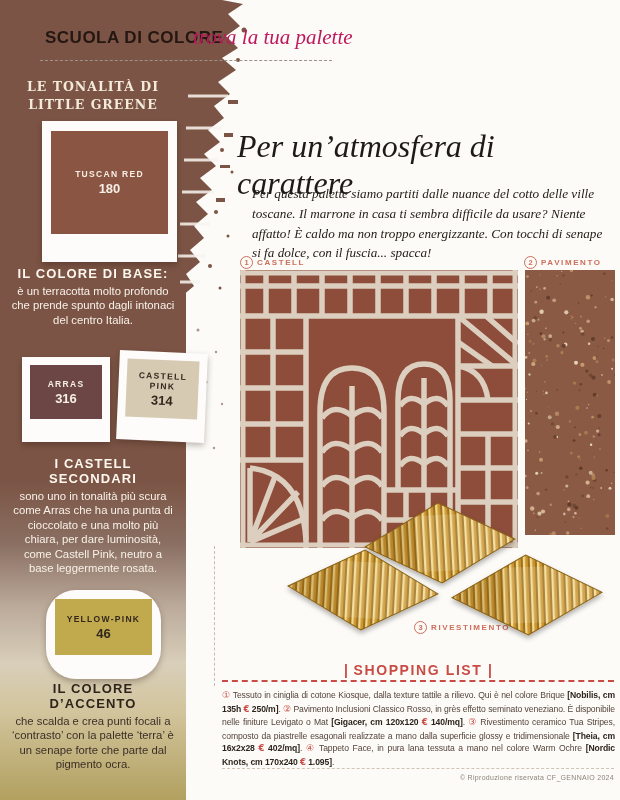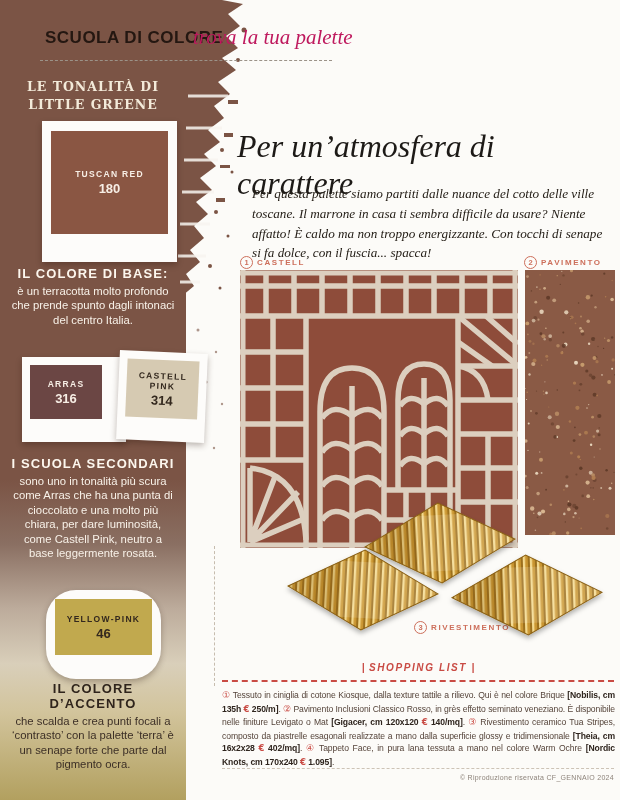--- a/index.html
+++ b/index.html
@@ -34,21 +34,21 @@
   .blk-acc{top:681px;}
 
   
   .polaroid{position:absolute;z-index:3;background:#fdfcfa;box-shadow:0 3px 6px rgba(40,20,10,.3);
     display:flex;}
   .swatch{flex:1;display:flex;flex-direction:column;align-items:center;justify-content:center;}
   .sw-name{font-weight:bold;font-size:8.5px;letter-spacing:1.3px;text-align:center;}
   .sw-code{font-weight:bold;font-size:13px;margin-top:2px;}
   .p-tuscan{left:42px;top:121px;width:117px;height:103px;padding:10px 9px 28px 9px;}
   .p-tuscan .swatch{background:#8a5643;color:#f7eee5;}
-  .p-arras{left:22px;top:357px;width:72px;height:54px;padding:8px 24px 23px 8px;}
+  .p-arras{left:22px;top:357px;width:72px;height:54px;padding:8px 8px 23px 8px;}
   .p-arras .swatch{background:#6b4644;color:#f7eee5;}
   .p-castell{left:118px;top:352px;width:72px;height:58px;padding:8px 8px 23px 8px;transform:rotate(2.5deg);}
   .p-castell .swatch{background:#d6cab2;color:#33281e;}
   .p-yellow{left:46px;top:590px;width:97px;height:56px;padding:9px 9px 24px 9px;border-radius:30px;}
   .p-yellow .swatch{background:#c1a94e;color:#33281e;}
 
   
   .main-title{position:absolute;left:237px;top:128px;width:375px;z-index:3;
     font-family:"Liberation Serif",serif;font-style:italic;font-size:32px;color:#1d1a17;}
   .intro{position:absolute;left:252px;top:184px;width:362px;z-index:3;
@@ -61,21 +61,21 @@
   .lbl-tessuto{left:240px;top:256px;}
   .lbl-pavimento{left:524px;top:256px;}
   .lbl-rivestimento{left:414px;top:621px;}
 
   .rug{position:absolute;left:240px;top:270px;width:278px;height:278px;z-index:3;}
   .floor{position:absolute;left:525px;top:270px;width:90px;height:265px;z-index:3;}
   .tiles{position:absolute;left:280px;top:485px;width:340px;height:180px;z-index:5;}
 
   
   .shop-title{position:absolute;left:222px;top:662px;width:392px;z-index:3;text-align:center;
-    color:#c94b44;font-weight:bold;font-size:10px;letter-spacing:1.6px;font-style:italic;}
+    color:#c94b44;font-weight:bold;font-size:14px;letter-spacing:1.6px;}
   .shop-title .bar{font-weight:bold;letter-spacing:0;}
   .shop-rule{position:absolute;left:222px;top:680px;width:392px;z-index:3;border-top:2px dashed #c94b44;}
   .shop-text{position:absolute;left:222px;top:689px;width:393px;z-index:3;font-size:8.6px;
     line-height:1.5;color:#55443a;text-align:justify;letter-spacing:-0.1px;}
   .seg-num{color:#c94b44;font-family:"DejaVu Sans",sans-serif;font-size:9px;}
   .seg-bold{font-weight:bold;color:#2e241d;}
   .seg-euro{color:#c94b44;font-weight:bold;font-family:"DejaVu Sans",sans-serif;}
   .v-dash{position:absolute;left:214px;top:546px;height:140px;z-index:3;border-left:1px dashed #c6bcae;}
   .foot-rule{position:absolute;left:222px;top:768px;width:392px;z-index:3;border-top:1px dashed #cdc3b6;}
   .credit{position:absolute;left:352px;top:774px;width:262px;z-index:3;text-align:right;
@@ -149,21 +149,21 @@
       <div class="sw-name">YELLOW-PINK</div>
       <div class="sw-code">46</div>
     </div>
   </div>
 
   <div class="side-block blk-base">
     <div class="lead">IL COLORE DI BASE:</div>
     <div class="body">è un terracotta molto profondo che prende spunto dagli intonaci del centro Italia.</div>
   </div>
   <div class="side-block blk-sec">
-    <div class="lead">I SCUOLA SECONDARI</div>
+    <div class="lead">I CASTELL SECONDARI</div>
     <div class="body">sono uno in tonalità più scura come Arras che ha una punta di cioccolato e una molto più chiara, per dare luminosità, come Castell Pink, neutro a base leggermente rosata.</div>
   </div>
   <div class="side-block dark blk-acc">
     <div class="lead">IL COLORE D’ACCENTO</div>
     <div class="body">che scalda e crea punti focali a ‘contrasto’ con la palette ‘terra’ è un senape forte che parte dal pigmento ocra.</div>
   </div>
 
   <div class="main-title">Per un’atmosfera di carattere</div>
   <div class="intro">Per questa palette siamo partiti dalle nuance del cotto delle ville toscane. Il marrone in casa ti sembra difficile da usare? Niente affatto! È caldo ma non troppo energizzante. Con tocchi di senape si fa dolce, con il fuscia... spacca!</div>
 

